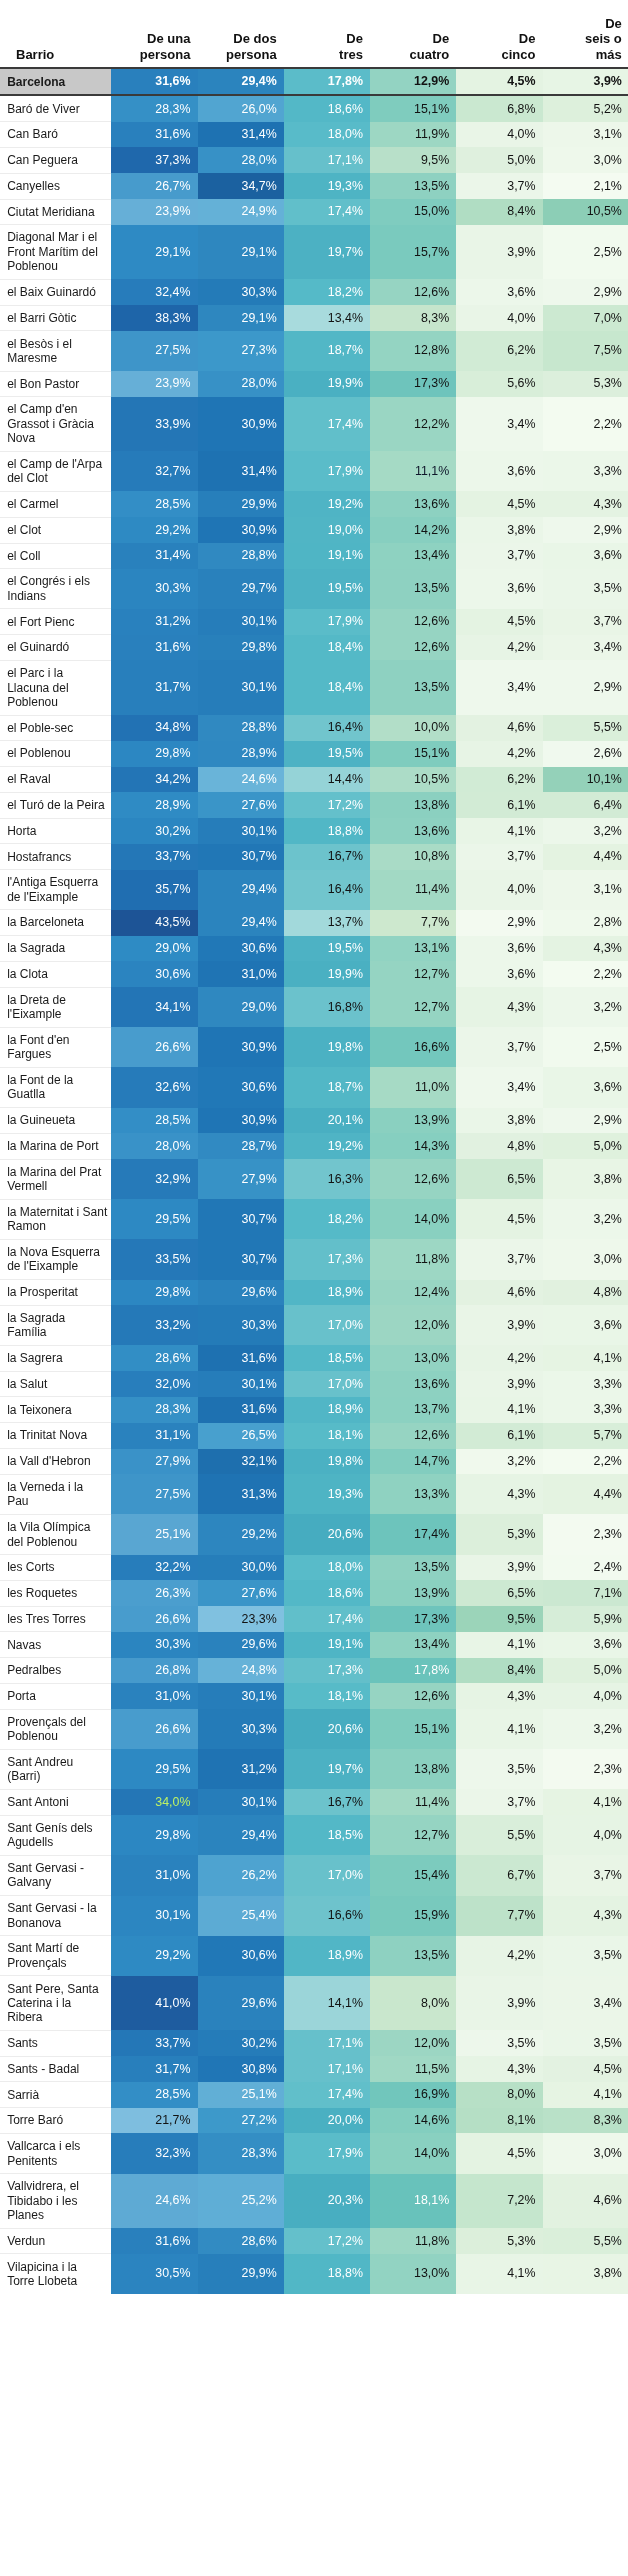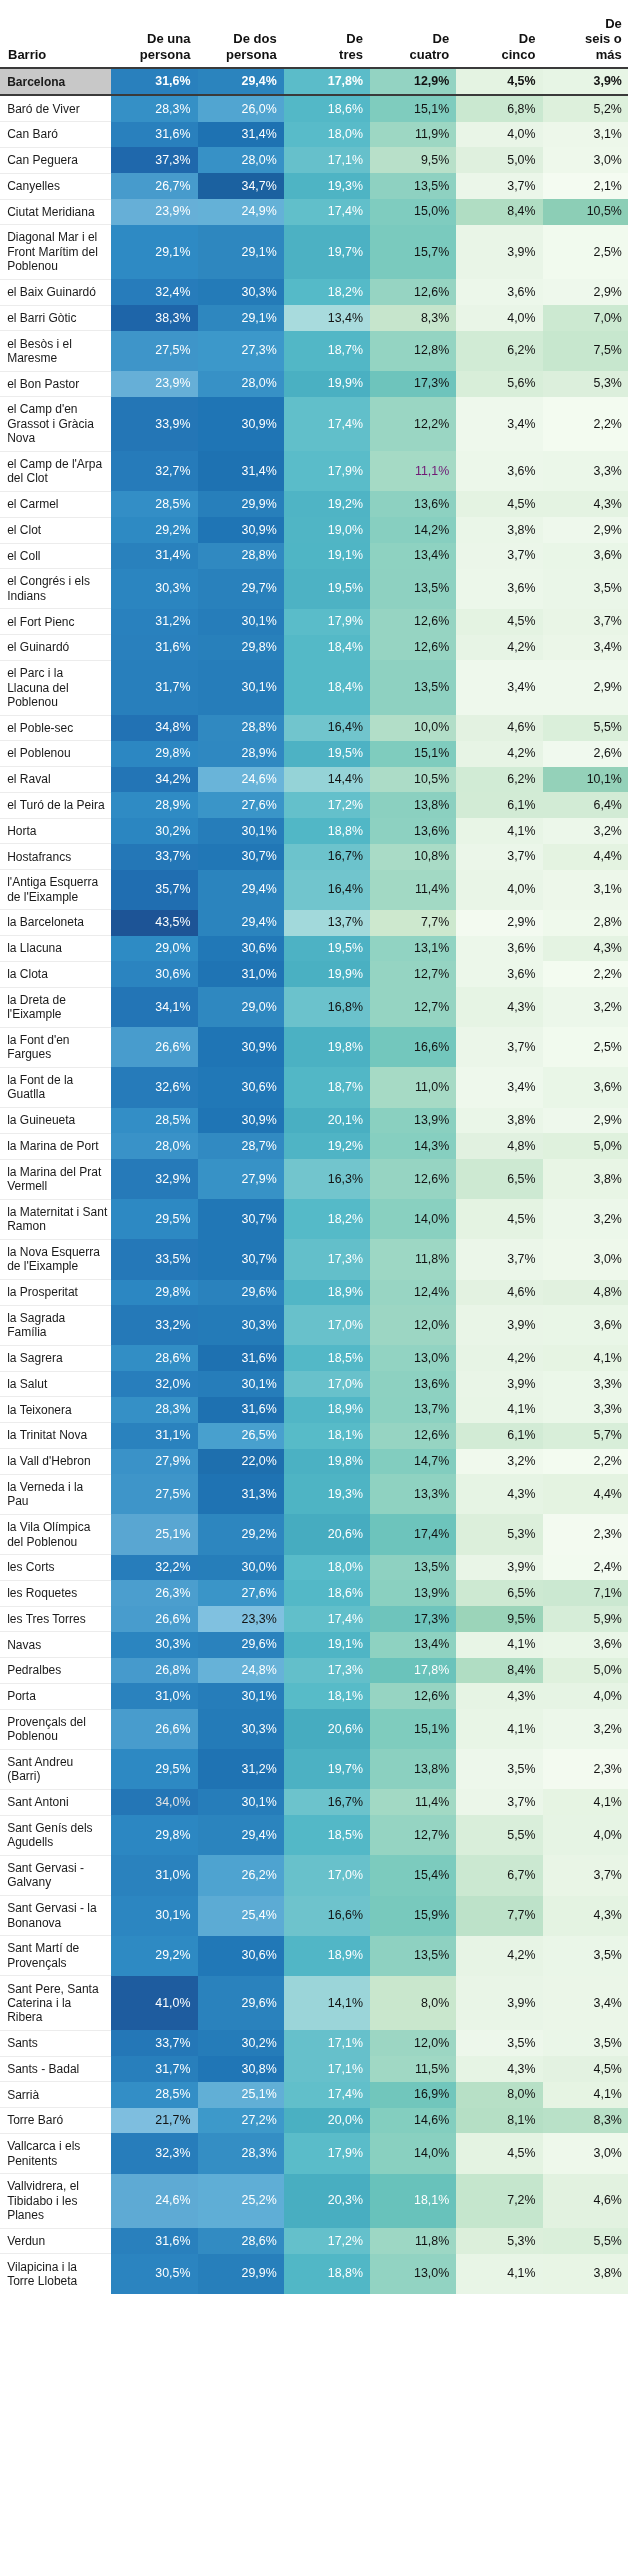--- a/index.html
+++ b/index.html
@@ -23,21 +23,21 @@
     vertical-align:bottom;
     font-size:13px;
     font-weight:bold;
     line-height:1.18;
     padding:0 7.2px 5.2px 0;
     background:#ffffff;
     color:#111111;
   }
   thead th.h-barrio{
     text-align:left;
-    padding-left:8px;
+    padding-left:16px;
     padding-right:3.1px;
   }
   thead th.h-num{
     text-align:right;
   }
   thead tr{height:62px;}
   thead th{height:62px;}
 
   tbody tr.total-row td{
     border-top:2.1px solid #3a3a3a;
@@ -205,21 +205,21 @@
           <td class="val" style="background: rgb(97, 191, 202); color: rgb(255, 255, 255);">17,4%</td>
           <td class="val" style="background: rgb(154, 214, 195); color: rgb(18, 18, 18);">12,2%</td>
           <td class="val" style="background: rgb(238, 248, 236); color: rgb(18, 18, 18);">3,4%</td>
           <td class="val" style="background: rgb(243, 251, 240); color: rgb(18, 18, 18);">2,2%</td>
         </tr>
         <tr>
           <td class="barrio">el Camp de l'Arpa del Clot</td>
           <td class="val" style="background: rgb(38, 123, 186); color: rgb(255, 255, 255);">32,7%</td>
           <td class="val" style="background: rgb(30, 114, 178); color: rgb(255, 255, 255);">31,4%</td>
           <td class="val" style="background: rgb(90, 188, 201); color: rgb(255, 255, 255);">17,9%</td>
-          <td class="val" style="background: rgb(165, 218, 197); color: #701a75;">11,1%</td>
+          <td class="val" style="background: rgb(165, 218, 197); color: #0f172a;">11,1%</td>
           <td class="val" style="background: rgb(236, 247, 234); color: rgb(18, 18, 18);">3,6%</td>
           <td class="val" style="background: rgb(235, 247, 233); color: rgb(18, 18, 18);">3,3%</td>
         </tr>
         <tr>
           <td class="barrio">el Carmel</td>
           <td class="val" style="background: rgb(51, 142, 198); color: rgb(255, 255, 255);">28,5%</td>
           <td class="val" style="background: rgb(39, 127, 187); color: rgb(255, 255, 255);">29,9%</td>
           <td class="val" style="background: rgb(79, 180, 197); color: rgb(255, 255, 255);">19,2%</td>
           <td class="val" style="background: rgb(141, 209, 193); color: rgb(18, 18, 18);">13,6%</td>
           <td class="val" style="background: rgb(228, 243, 226); color: rgb(18, 18, 18);">4,5%</td>
@@ -345,21 +345,21 @@
         <tr>
           <td class="barrio">la Barceloneta</td>
           <td class="val" style="background: rgb(29, 84, 150); color: rgb(255, 255, 255);">43,5%</td>
           <td class="val" style="background: rgb(43, 132, 190); color: rgb(255, 255, 255);">29,4%</td>
           <td class="val" style="background: rgb(162, 217, 219); color: rgb(18, 18, 18);">13,7%</td>
           <td class="val" style="background: rgb(205, 232, 206); color: rgb(18, 18, 18);">7,7%</td>
           <td class="val" style="background: rgb(243, 250, 240); color: rgb(18, 18, 18);">2,9%</td>
           <td class="val" style="background: rgb(239, 249, 236); color: rgb(18, 18, 18);">2,8%</td>
         </tr>
         <tr>
-          <td class="barrio">la Llacuna</td>
+          <td class="barrio">la Sagrada</td>
           <td class="val" style="background: rgb(46, 139, 196); color: rgb(255, 255, 255);">29,0%</td>
           <td class="val" style="background: rgb(33, 120, 183); color: rgb(255, 255, 255);">30,6%</td>
           <td class="val" style="background: rgb(77, 178, 196); color: rgb(255, 255, 255);">19,5%</td>
           <td class="val" style="background: rgb(145, 211, 194); color: rgb(18, 18, 18);">13,1%</td>
           <td class="val" style="background: rgb(236, 247, 234); color: rgb(18, 18, 18);">3,6%</td>
           <td class="val" style="background: rgb(228, 243, 226); color: rgb(18, 18, 18);">4,3%</td>
         </tr>
         <tr>
           <td class="barrio">la Clota</td>
           <td class="val" style="background: rgb(43, 132, 192); color: rgb(255, 255, 255);">30,6%</td>
@@ -491,21 +491,21 @@
           <td class="val" style="background: rgb(42, 130, 190); color: rgb(255, 255, 255);">31,1%</td>
           <td class="val" style="background: rgb(72, 160, 206); color: rgb(255, 255, 255);">26,5%</td>
           <td class="val" style="background: rgb(87, 187, 200); color: rgb(255, 255, 255);">18,1%</td>
           <td class="val" style="background: rgb(150, 212, 194); color: rgb(18, 18, 18);">12,6%</td>
           <td class="val" style="background: rgb(210, 235, 213); color: rgb(18, 18, 18);">6,1%</td>
           <td class="val" style="background: rgb(216, 238, 217); color: rgb(18, 18, 18);">5,7%</td>
         </tr>
         <tr>
           <td class="barrio">la Vall d'Hebron</td>
           <td class="val" style="background: rgb(58, 146, 200); color: rgb(255, 255, 255);">27,9%</td>
-          <td class="val" style="background: rgb(30, 111, 174); color: rgb(255, 255, 255);">22,0%</td>
+          <td class="val" style="background: rgb(30, 111, 174); color: rgb(255, 255, 255);">32,1%</td>
           <td class="val" style="background: rgb(75, 177, 195); color: rgb(255, 255, 255);">19,8%</td>
           <td class="val" style="background: rgb(130, 205, 191); color: rgb(18, 18, 18);">14,7%</td>
           <td class="val" style="background: rgb(240, 249, 237); color: rgb(18, 18, 18);">3,2%</td>
           <td class="val" style="background: rgb(243, 251, 240); color: rgb(18, 18, 18);">2,2%</td>
         </tr>
         <tr>
           <td class="barrio">la Verneda i la Pau</td>
           <td class="val" style="background: rgb(62, 149, 201); color: rgb(255, 255, 255);">27,5%</td>
           <td class="val" style="background: rgb(31, 115, 179); color: rgb(255, 255, 255);">31,3%</td>
           <td class="val" style="background: rgb(78, 180, 196); color: rgb(255, 255, 255);">19,3%</td>
@@ -589,21 +589,21 @@
           <td class="barrio">Sant Andreu (Barri)</td>
           <td class="val" style="background: rgb(45, 137, 195); color: rgb(255, 255, 255);">29,5%</td>
           <td class="val" style="background: rgb(31, 115, 179); color: rgb(255, 255, 255);">31,2%</td>
           <td class="val" style="background: rgb(76, 177, 195); color: rgb(255, 255, 255);">19,7%</td>
           <td class="val" style="background: rgb(139, 208, 192); color: rgb(18, 18, 18);">13,8%</td>
           <td class="val" style="background: rgb(237, 247, 235); color: rgb(18, 18, 18);">3,5%</td>
           <td class="val" style="background: rgb(243, 250, 240); color: rgb(18, 18, 18);">2,3%</td>
         </tr>
         <tr>
           <td class="barrio">Sant Antoni</td>
-          <td class="val" style="background: rgb(36, 118, 182); color: #e5e5e5;">34,0%</td>
+          <td class="val" style="background: rgb(36, 118, 182); color: #bef264;">34,0%</td>
           <td class="val" style="background: rgb(38, 125, 186); color: rgb(255, 255, 255);">30,1%</td>
           <td class="val" style="background: rgb(108, 195, 204); color: rgb(18, 18, 18);">16,7%</td>
           <td class="val" style="background: rgb(162, 217, 196); color: rgb(18, 18, 18);">11,4%</td>
           <td class="val" style="background: rgb(235, 246, 233); color: rgb(18, 18, 18);">3,7%</td>
           <td class="val" style="background: rgb(230, 244, 227); color: rgb(18, 18, 18);">4,1%</td>
         </tr>
         <tr>
           <td class="barrio">Sant Genís dels Agudells</td>
           <td class="val" style="background: rgb(44, 135, 194); color: rgb(255, 255, 255);">29,8%</td>
           <td class="val" style="background: rgb(43, 132, 190); color: rgb(255, 255, 255);">29,4%</td>

